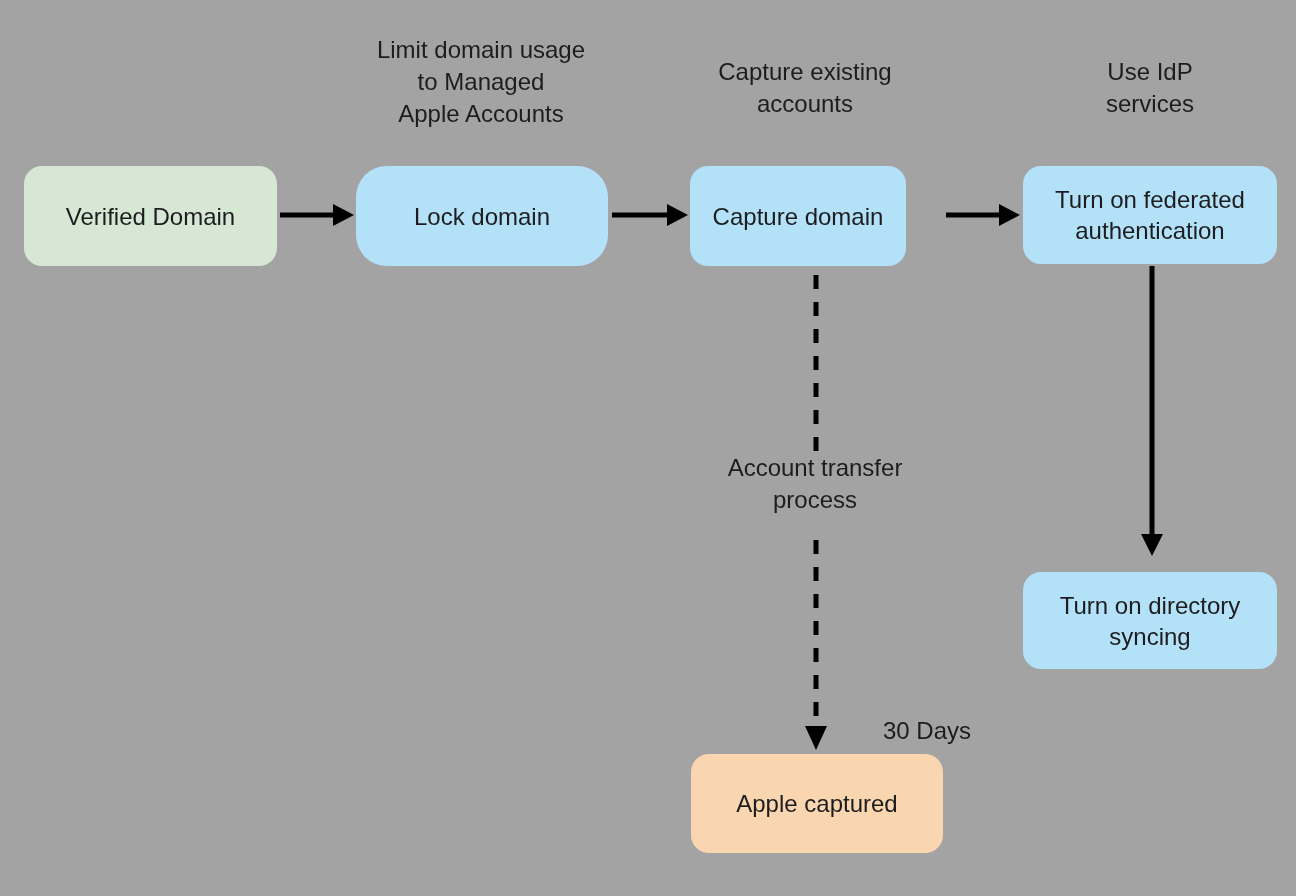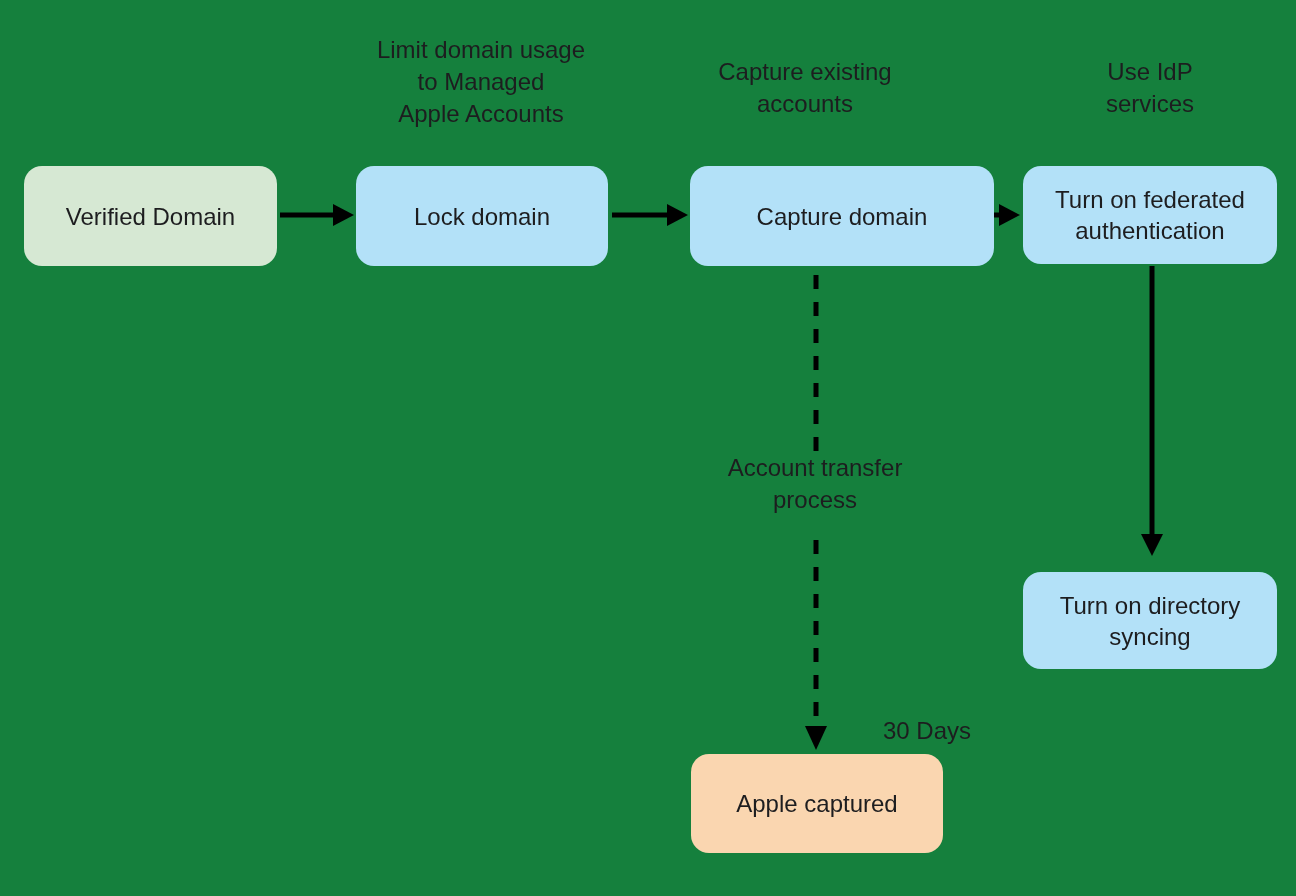--- a/index.html
+++ b/index.html
@@ -1,20 +1,20 @@
 <!DOCTYPE html>
 <html><head>
 <meta charset="utf-8">
 <style>
   html, body { margin: 0; padding: 0; background: #ffffff; }
   #canvas {
     position: relative;
     width: 1296px;
     height: 896px;
-    background: #15803d;
+    background: #a3a3a3;
     font-family: "Liberation Sans", "DejaVu Sans", sans-serif;
     color: #1d1d1f;
     overflow: hidden;
   }
   .node {
     position: absolute;
     display: flex;
     align-items: center;
     justify-content: center;
     text-align: center;
@@ -34,21 +34,21 @@
   .annotation.left-align { text-align: left; }
   #arrow-layer {
     position: absolute;
     left: 0; top: 0;
     width: 1296px; height: 896px;
     pointer-events: none;
   }
   
   #node-verified-domain   { left: 24px;   top: 166px; width: 253px; height: 100px; }
   #node-lock-domain       { left: 356px;  top: 166px; width: 252px; height: 100px; }
-  #node-capture-domain    { left: 690px;  top: 166px; width: 304px; height: 100px; }
+  #node-capture-domain    { left: 690px;  top: 166px; width: 216px; height: 100px; }
   #node-federated-auth    { left: 1023px; top: 166px; width: 254px; height: 98px;  }
   #node-directory-syncing { left: 1023px; top: 563px; width: 254px; height: 97px;  }
   #node-domain-captured   { left: 691px;  top: 754px; width: 252px; height: 99px;  }
   
   #ann-limit-domain      { left: 316px; top: 34px;  width: 330px; }
   #ann-capture-existing  { left: 640px; top: 56px;  width: 330px; }
   #ann-use-idp           { left: 985px; top: 56px;  width: 330px; }
   #ann-account-transfer  { left: 650px; top: 452px; width: 330px; }
   #ann-thirty-days       { left: 847px; top: 715px; width: 140px; margin-left: 36px; }
 </style>
@@ -96,21 +96,21 @@
   <div class="annotation" id="ann-use-idp">Use IdP
 services</div>
 
   <div class="annotation" id="ann-account-transfer">Account transfer
 process</div>
 
   <div class="annotation left-align" id="ann-thirty-days">30 Days</div>
 
   <div class="node" id="node-verified-domain" style="background-color: rgb(214, 232, 211);">Verified Domain</div>
 
-  <div class="node" id="node-lock-domain" style="background-color: rgb(179, 225, 248);">Lock domain</div>
+  <div class="node" id="node-lock-domain" style="background-color: rgb(179, 225, 248); border-radius: 31px;">Lock domain</div>
 
   <div class="node" id="node-capture-domain" style="background-color: rgb(179, 225, 248);">Capture domain</div>
 
   <div class="node" id="node-federated-auth" style="background-color: rgb(179, 225, 248);">Turn on federated authentication</div>
 
   <div class="node" id="node-directory-syncing" style="background-color: rgb(179, 225, 248); margin-top: 9px;">Turn on directory syncing</div>
 
   <div class="node" id="node-domain-captured" style="background-color: rgb(250, 214, 176);">Apple captured</div>
 
 </div>

